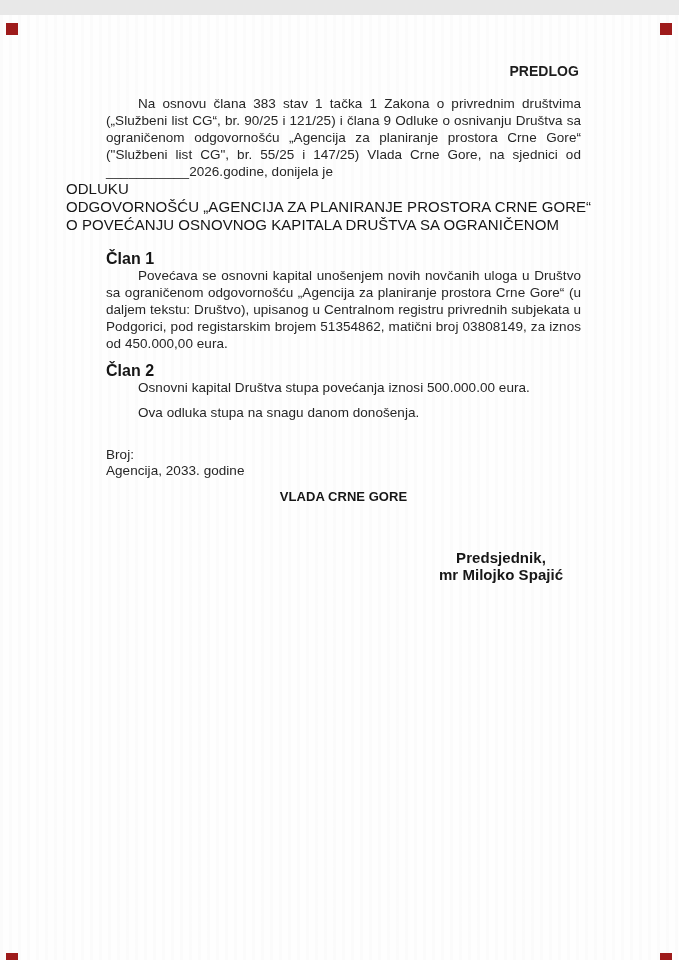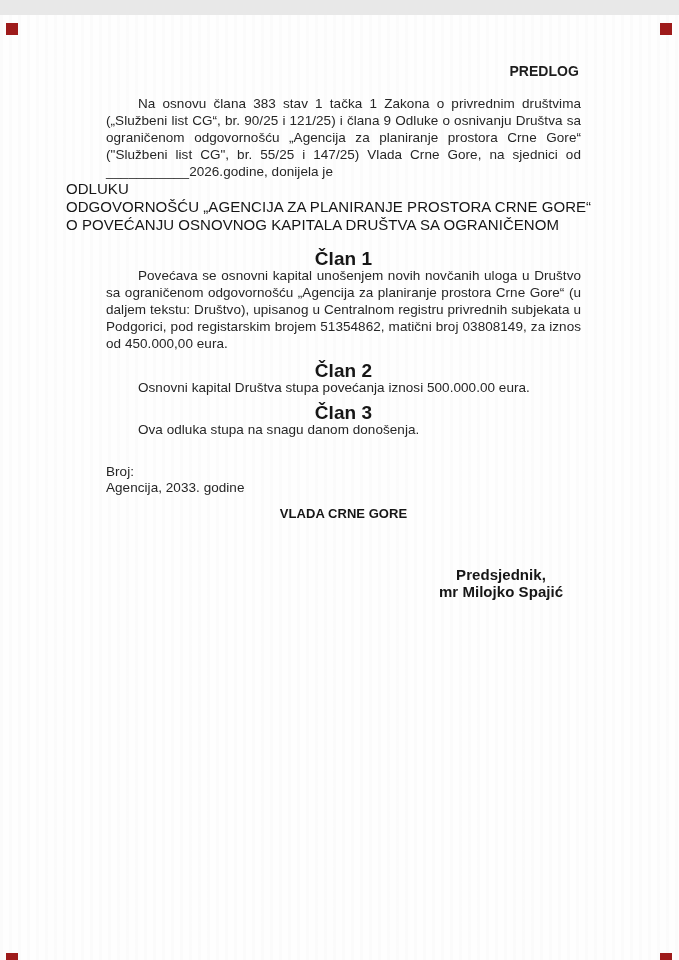--- a/index.html
+++ b/index.html
@@ -61,23 +61,23 @@
     font-weight:normal;
     font-size:15px;
     line-height:18px;
     color:#161616;
     margin:0;
     white-space:nowrap;
   }
   .title-wrap{margin:0 -40px 16px -40px;} 
   .article{margin-bottom:8px;}
   .article-heading{
-    text-align:center;
+    text-align:left;
     font-weight:bold;
-    font-size:19px;
+    font-size:16px;
     line-height:17px;
     color:#161616;
     margin:0;
   }
   .article-1 .body-par{margin-bottom:10px;}
   .footer-meta{
     margin-top:26px;
     line-height:16px;
   }
   .footer-meta .row{display:block;margin:0;}
@@ -129,21 +129,20 @@
       <div class="article-heading">Član 1</div>
       <p class="body-par">Povećava se osnovni kapital unošenjem novih novčanih uloga u Društvo sa ograničenom odgovornošću „Agencija za planiranje prostora Crne Gore“ (u daljem tekstu: Društvo), upisanog u Centralnom registru privrednih subjekata u Podgorici, pod registarskim brojem 51354862, matični broj 03808149, za iznos od 450.000,00 eura.</p>
     </div>
 
     <div class="article">
       <div class="article-heading">Član 2</div>
       <p class="body-par">Osnovni kapital Društva stupa povećanja iznosi 500.000.00 eura.</p>
     </div>
 
     <div class="article">
-      <div class="article-heading">Član 3</div>
       <p class="body-par">Ova odluka stupa na snagu danom donošenja.</p>
     </div>
 
     <div class="footer-meta">
       <span class="row">Broj:</span>
       <span class="row place-row">
         <span class="place">Agencija,</span>
         <span class="date">2033. godine</span>
       </span>
     </div>

